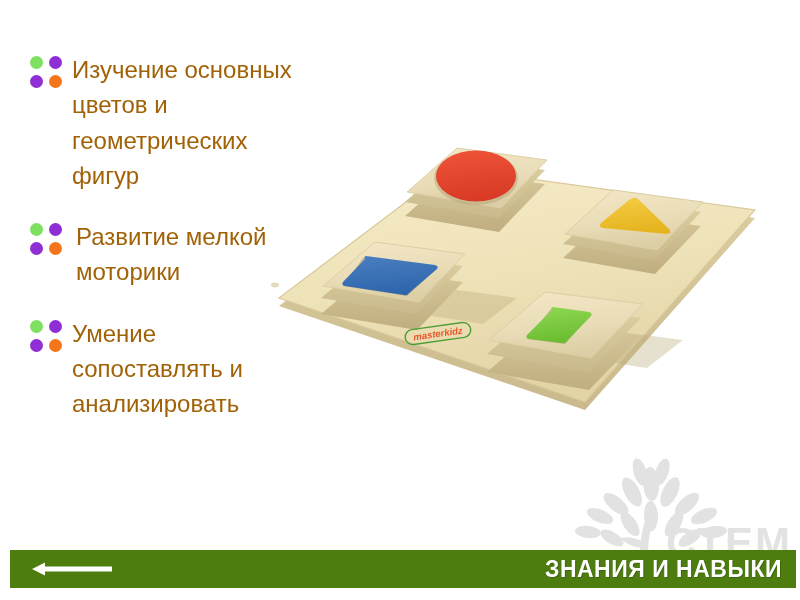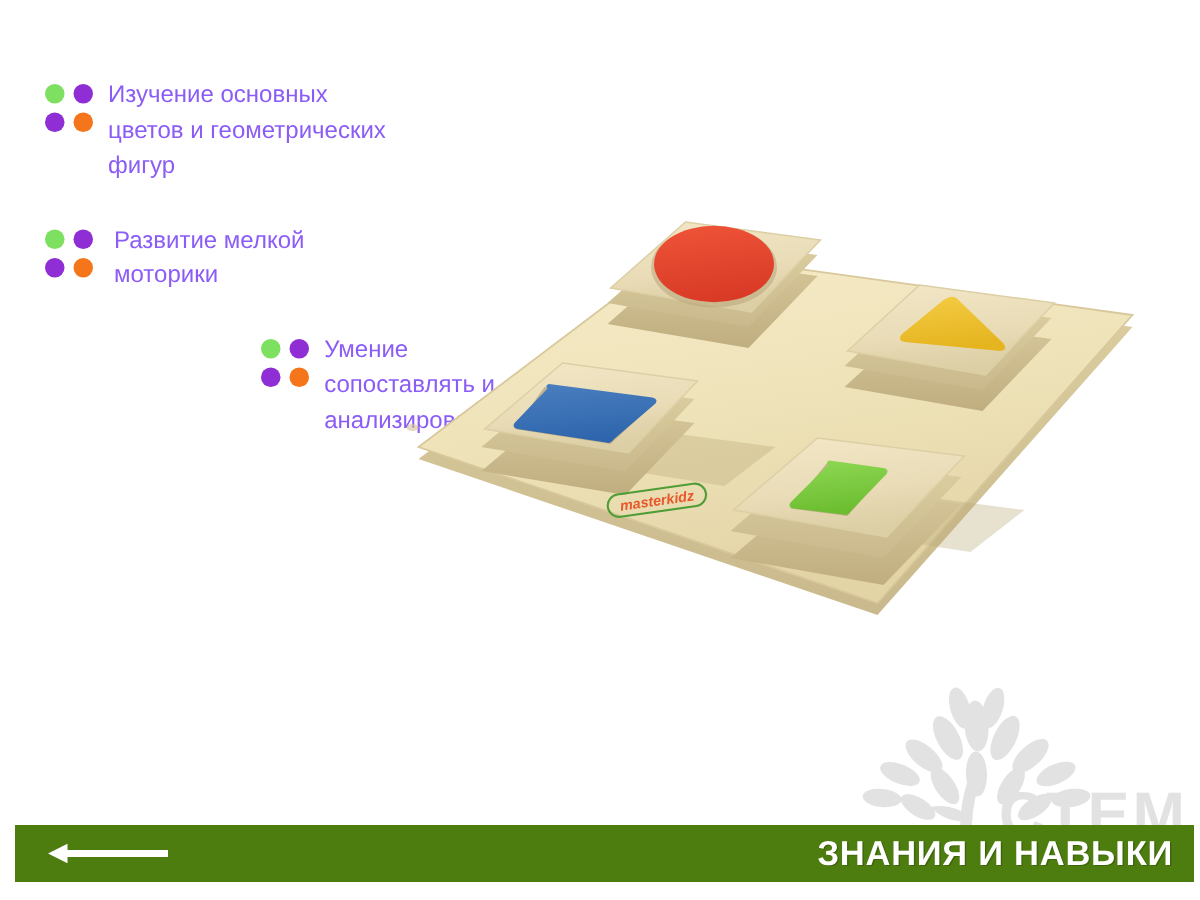--- a/index.html
+++ b/index.html
@@ -54,21 +54,21 @@
     position: absolute;
     left: 30px;
     top: 52px;
     width: 300px;
   }
   .feature {
     display: flex;
     align-items: flex-start;
     margin-bottom: 26px;
   }
-  .feature:last-child { margin-bottom: 0; justify-content: flex-end; }
+  .feature:last-child { margin-bottom: 0; }
 
   .dots {
     width: 34px;
     min-width: 34px;
     height: 34px;
     margin-top: 4px;
     display: grid;
     grid-template-columns: 15px 15px;
     grid-template-rows: 15px 15px;
     gap: 4px;
@@ -77,23 +77,23 @@
     width: 13px;
     height: 13px;
     border-radius: 50%;
   }
   .dot.green  { background: #7ee060; }
   .dot.purple { background: #8e2ed4; }
   .dot.orange { background: #f4751a; }
 
   .feature-text {
     font-family: "Liberation Sans", sans-serif;
-    font-size: 16px;
+    font-size: 24px;
     line-height: 1.47;
-    color: #8b5cf6;
+    color: #a16207;
     padding-left: 8px;
     white-space: pre-line;
   }
   .feature.indent .feature-text { padding-left: 12px; }
 
   
   .product {
     position: absolute;
     left: 255px;
     top: 110px;

